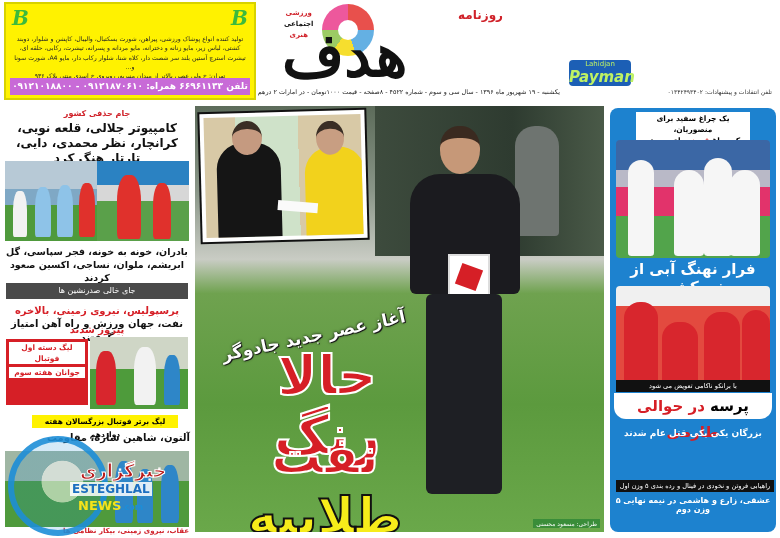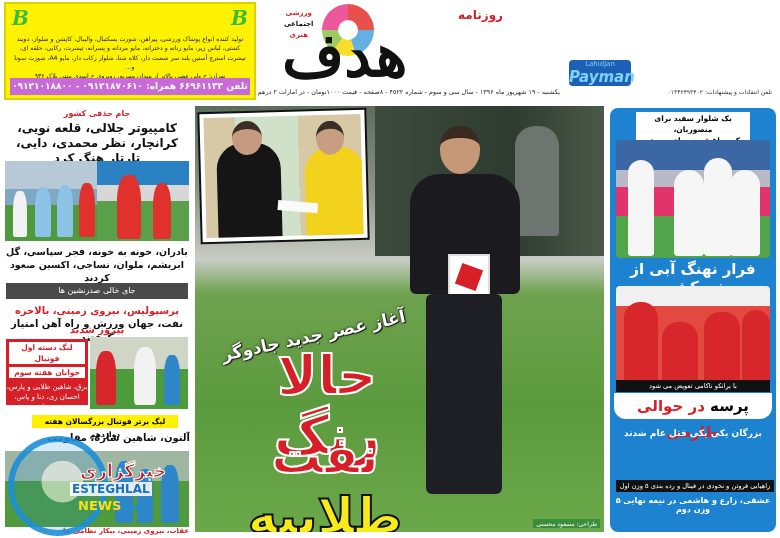--- a/index.html
+++ b/index.html
@@ -23,21 +23,21 @@
   #logo-ball::after { content: ""; position: absolute; left: 16px; top: 16px; width: 20px; height: 20px; border-radius: 50%; background: #fff; }
   #logo-tags { position: absolute; left: 22px; top: 8px; font-size: 7px; line-height: 11px; text-align: center; direction: rtl; font-weight: bold; }
   #logo-tags span { display: block; }
   #dateline { position: absolute; left: 40px; top: 88px; width: 258px; font-size: 6.4px; color: #222; direction: rtl; white-space: nowrap; }
 
   
   #ad-right { left: 565px; top: 2px; width: 213px; height: 96px; }
   #ad-right .banner { position: absolute; left: 0; top: 0; width: 213px; height: 80px; background: linear-gradient(180deg, #e42a1f, #f05a1a 70%, #f6c21c); border-bottom: 2px solid #f6c21c; }
   #ad-right .title { position: absolute; right: 10px; top: 14px; color: #fff; font-weight: bold; font-size: 27px; direction: rtl; text-shadow: 1px 1px 0 #801; }
   #ad-right .url { position: absolute; right: 6px; top: 64px; color: #fff; font-size: 7.6px; font-weight: bold; }
-  #ad-right .brand { position: absolute; left: 2px; top: 56px; width: 66px; height: 30px; background: #1c5fb5; border: 2px solid #fff; border-radius: 6px; color: #7dd3fc; text-align: center; }
+  #ad-right .brand { position: absolute; left: 2px; top: 56px; width: 66px; height: 30px; background: #1c5fb5; border: 2px solid #fff; border-radius: 6px; color: #bef264; text-align: center; }
   #ad-right .brand .small { display: block; font-size: 7px; line-height: 9px; }
   #ad-right .brand .big { display: block; font-size: 15px; font-weight: bold; line-height: 17px; font-style: italic; }
   #ad-right .contact { position: absolute; right: 6px; top: 86px; font-size: 6px; color: #333; direction: rtl; }
 
   
   #left-col { left: 2px; top: 105px; width: 190px; height: 433px; }
   .kicker { text-align: center; color: #d0222a; font-size: 8px; font-weight: bold; direction: rtl; }
   .head-black { text-align: center; color: #111; font-weight: bold; direction: rtl; }
   .photo { position: absolute; overflow: hidden; }
   #lc-photo1 { left: 3px; top: 56px; width: 184px; height: 80px; background: linear-gradient(180deg, #b7c9d6 0 35%, #7fa8c5 35% 55%, #4f9a3c 55%); }
@@ -150,21 +150,20 @@
 
   <div class="head-black" style="position:absolute;top:140px;left:4px;width:182px;font-size:9.5px;line-height:13px">بادران، خونه به خونه، فجر سپاسی، گل ابریشم، ملوان، نساجی، اکسین صعود کردند</div>
 
   <div id="lc-gray-bar">جای خالی صدرنشین ها</div>
   <div class="head-black" style="position:absolute;top:196px;left:2px;width:186px;font-size:10px;line-height:19px;color:#d61f26">پرسپولیس، نیروی زمینی، بالاخره پیروز شدند</div>
   <div class="head-black" style="position:absolute;top:212px;left:2px;width:186px;font-size:10px;line-height:14px">نفت، جهان ورزش و راه آهن امتیاز گرفتند</div>
 
   <div id="lc-league-box">
     <span class="tag">لیگ دسته اول فوتبال</span>
     <span class="tag">جوانان هفته سوم</span>
-    <span class="desc">برق، شاهین طلایی و پارس، احسان ری، دنا و پاس، پیروز در پله سوم</span>
   </div>
   <div id="lc-photo2" class="photo">
     <div class="fig" style="left:6px;top:14px;width:20px;height:54px;background:#d8262d"></div>
     <div class="fig" style="left:44px;top:10px;width:22px;height:58px;background:#f2f2f2"></div>
     <div class="fig" style="left:74px;top:18px;width:16px;height:50px;background:#2e86c8"></div>
   </div>
 
   <div id="lc-yellow-tag">لیگ برتر فوتبال بزرگسالان هفته دوازدهم</div>
   <div class="head-black" style="position:absolute;top:326px;left:2px;width:186px;font-size:10px;line-height:14px;text-align:right">آلتون، شاهین سازه، مقاومت</div>
   <div id="lc-photo3" class="photo">
@@ -207,21 +206,21 @@
   <div id="mp-head1">حالا رنگ</div>
   <div id="mp-head2">
     <span class="red">نفت</span>
     <span class="yel">طلاییه</span>
   </div>
   <div id="mp-credit">طراحی: مسعود محسنی</div>
 </div>
 
 <div id="right-col" class="abs">
   <div id="rc-kicker">
-    <div>یک شلوار سفید برای منصوریان،</div>
+    <div>یک چراغ سفید برای منصوریان،</div>
     <div>
       <span>یک چراغ</span>
       <span class="red">قرمز</span>
       <span>برای رحمتی</span>
     </div>
   </div>
   <div id="rc-photo1" class="photo">
     <div class="white-kit" style="left:12px;top:20px;width:26px;height:96px"></div>
     <div class="white-kit" style="left:58px;top:30px;width:30px;height:86px"></div>
     <div class="white-kit" style="left:88px;top:18px;width:28px;height:98px"></div>

